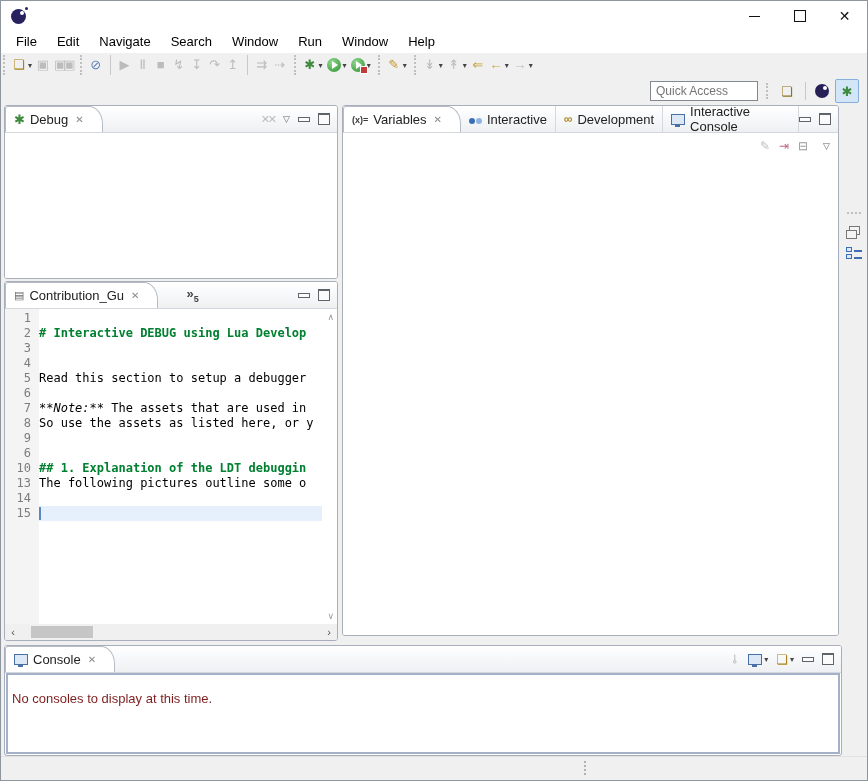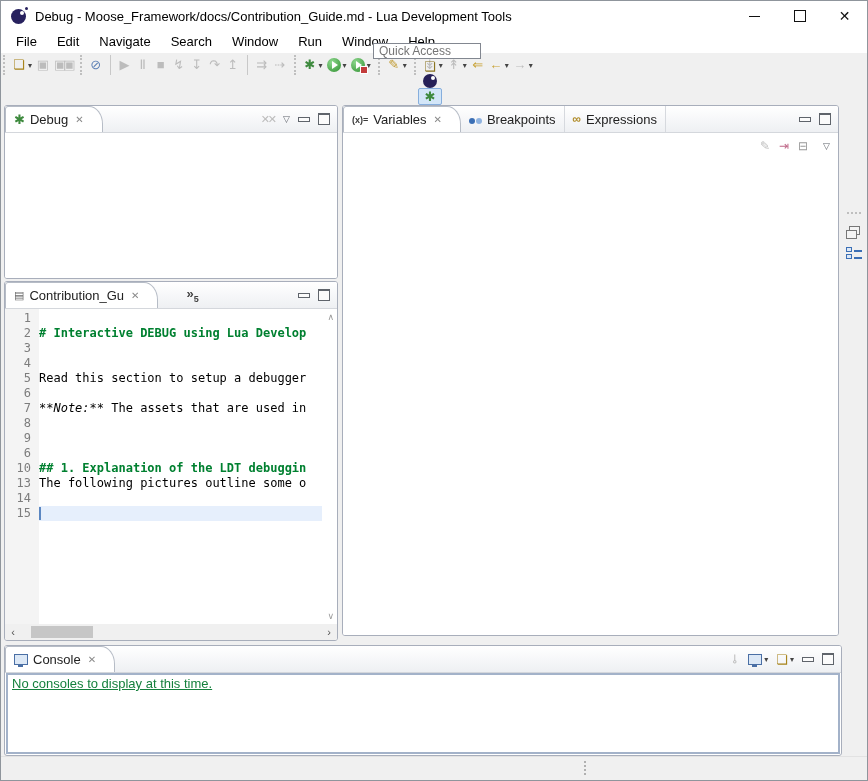--- a/index.html
+++ b/index.html
@@ -27,21 +27,21 @@
   .tb-group.sep-line{border-left:1px solid #c8c8c8;}
   .tb-btn{display:flex;align-items:center;padding:1px 2px;border-radius:2px;}
   .tb-glyph{font-size:13px;line-height:16px;min-width:14px;text-align:center;}
   .tb-glyph.narrow{letter-spacing:-3px;}
   .dd{font-size:8px;color:#444;margin-left:2px;}
   .play-circle{position:relative;width:14px;height:14px;border-radius:50%;
     background:radial-gradient(circle at 35% 30%,#8ed88e,#2f8f2f);display:flex;align-items:center;justify-content:center;flex:none;}
   .play-circle::after{content:"";border-left:6px solid #fff;border-top:4px solid transparent;border-bottom:4px solid transparent;margin-left:2px;}
   .badge{position:absolute;right:-3px;bottom:-2px;width:6px;height:6px;border:1px solid #fff;}
   
-  .row2{position:absolute;top:76px;left:0;right:0;height:28px;display:flex;align-items:center;justify-content:flex-end;padding-right:6px;flex-direction:column;}
+  .row2{position:absolute;top:76px;left:0;right:0;height:28px;display:flex;align-items:center;justify-content:flex-end;padding-right:6px;}
   .qa-input{width:96px;height:18px;border:1px solid #828790;background:#fff;font-family:"Liberation Sans",sans-serif;
     font-size:12px;color:#333;padding:0 5px;margin-right:8px;}
   .persp-handle{height:16px;border-left:2px dotted #bfbfbf;margin-right:8px;}
   .persp-btn{display:flex;align-items:center;justify-content:center;width:22px;height:22px;border-radius:2px;margin-right:2px;}
   .persp-sep{width:1px;height:18px;background:#c8c8c8;margin:0 5px;}
   .persp-btn.selected{background:#d3e6f8;border:1px solid #86aedd;}
   .open-persp-glyph{font-size:13px;color:#8a7420;}
   .lua-sphere{position:relative;width:14px;height:14px;border-radius:50%;background:#262057;}
   .lua-sphere::after{content:"";position:absolute;right:2px;top:2px;width:4px;height:4px;border-radius:50%;background:#fff;}
   .bug-glyph{font-size:13px;color:#3e8a3e;}
@@ -90,42 +90,41 @@
   .hs-arrow{width:16px;text-align:center;font-size:11px;color:#555;}
   .hs-track{flex:1;height:16px;position:relative;}
   .hs-thumb{position:absolute;left:10px;top:2px;width:62px;height:12px;background:#c6c6c6;}
   .hs-right{margin-left:auto;}
   
   .vars-toolbar{height:26px;background:#fff;display:flex;align-items:center;justify-content:flex-end;gap:9px;padding-right:8px;}
   .vt-icon{font-size:12px;}
   
   #console-view{position:absolute;top:644px;left:3px;width:838px;height:111px;}
   .console-content{position:absolute;top:27px;left:1px;right:1px;bottom:1px;border:2px solid #a3b2c9;background:#fff;}
-  .console-msg{font-size:13px;color:#15803d;padding:1px 4px;text-decoration:underline;}
+  .console-msg{font-size:13px;color:#7f1d1d;padding:16px 4px;}
   .rot90{display:inline-block;transform:rotate(90deg);}
   
   .trim{position:absolute;top:104px;right:0;width:26px;height:651px;display:flex;flex-direction:column;align-items:center;padding-top:3px;box-sizing:border-box;}
   .trim-handle{width:14px;border-top:2px dotted #bfbfbf;margin-bottom:8px;}
   .icon-restore{position:relative;width:9px;height:7px;border:1px solid #777;background:#f4f4f4;margin-bottom:12px;margin-top:4px;}
   .icon-restore::before{content:"";position:absolute;left:-4px;top:3px;width:9px;height:7px;border:1px solid #777;background:#f4f4f4;}
   .icon-outline{display:grid;grid-template-columns:6px 8px;grid-auto-rows:5px;gap:2px;}
   .icon-outline i{border:1px solid #3b6fb5;background:#dce8f6;}
   .icon-outline i.bar{border:none;background:none;border-bottom:2px solid #3b6fb5;height:2px;margin-top:1px;}
   
   .statusbar{position:absolute;top:755px;left:0;right:0;height:24px;background:#f0f0f0;border-top:1px solid #e2e2e2;}
   .status-handle{position:absolute;left:583px;top:4px;height:14px;border-left:2px dotted #b0b0b0;}
 </style>
 </head>
 <body>
 
 <div class="window">
 
   <div class="titlebar">
     <span class="app-icon"></span>
-    <span class="title-text">Debug - Moose_Framework/docs/Contribution_Guide.md - Lua Development Tools</span>
     <div class="win-controls">
       <span class="win-btn">
           <span class="glyph-min"></span>
         </span>
       <span class="win-btn">
           <span class="glyph-max"></span>
         </span>
       <span class="win-btn">
           <span class="glyph-close">✕</span>
         </span>
@@ -286,21 +285,21 @@
       </div>
       <div class="ed-body">
         <div class="ed-lines">
             <div class="ed-line"><span class="ln">1</span><span class="code"></span></div>
             <div class="ed-line"><span class="ln">2</span><span class="code"><span class="part-heading"># Interactive DEBUG using Lua Develop</span></span></div>
             <div class="ed-line"><span class="ln">3</span><span class="code"></span></div>
             <div class="ed-line"><span class="ln">4</span></div>
             <div class="ed-line"><span class="ln">5</span><span class="code"><span class="part-plain">Read this section to setup a debugger</span></span></div>
             <div class="ed-line"><span class="ln">6</span><span class="code"></span></div>
             <div class="ed-line"><span class="ln">7</span><span class="code"><span class="part-italic">**Note:**</span><span class="part-plain"> The assets that are used in</span></span></div>
-            <div class="ed-line"><span class="ln">8</span></div>
+            <div class="ed-line"><span class="ln">8</span><span class="code"><span class="part-plain">So use the assets as listed here, or y</span></span></div>
             <div class="ed-line"><span class="ln">9</span><span class="code"></span></div>
             <div class="ed-line"><span class="ln">6</span><span class="code"></span></div>
             <div class="ed-line"><span class="ln">10</span><span class="code"><span class="part-heading">## 1. Explanation of the LDT debuggin</span></span></div>
             <div class="ed-line"><span class="ln">13</span><span class="code"><span class="part-plain">The following pictures outline some o</span></span></div>
             <div class="ed-line"><span class="ln">14</span><span class="code"></span></div>
             <div class="ed-line hl"><span class="ln">15</span><span class="code"></span></div>
           </div>
         <span class="vscroll-up">∧</span>
         <span class="vscroll-down">∨</span>
       </div>
@@ -319,25 +318,29 @@
             <div class="tab active">
               <span class="varx">(x)=</span>
               <span>Variables</span>
               <span class="tab-close">✕</span>
             </div>
             <div class="tab inactive">
               <span class="bp-icon">
                 <i class="bp-dot1"></i>
                 <i class="bp-dot2"></i>
               </span>
-              <span>Breakpoints</span>
+              <span>Interactive</span>
             </div>
             <div class="tab inactive">
               <span class="inf">∞</span>
-              <span>Expressions</span>
+              <span>Development</span>
+            </div>
+            <div class="tab inactive">
+              <span class="mini-monitor"></span>
+              <span>Interactive Console</span>
             </div>
           </div>
         <div class="hdr-icons">
           <span class="icon-min"></span>
           <span class="icon-max"></span>
         </div>
       </div>
       <div class="vars-toolbar">
         <span id="vars-tb-icons" style="display:flex;gap:9px;">
             <span class="vt-icon" style="color: rgb(188, 188, 188);">✎</span>

